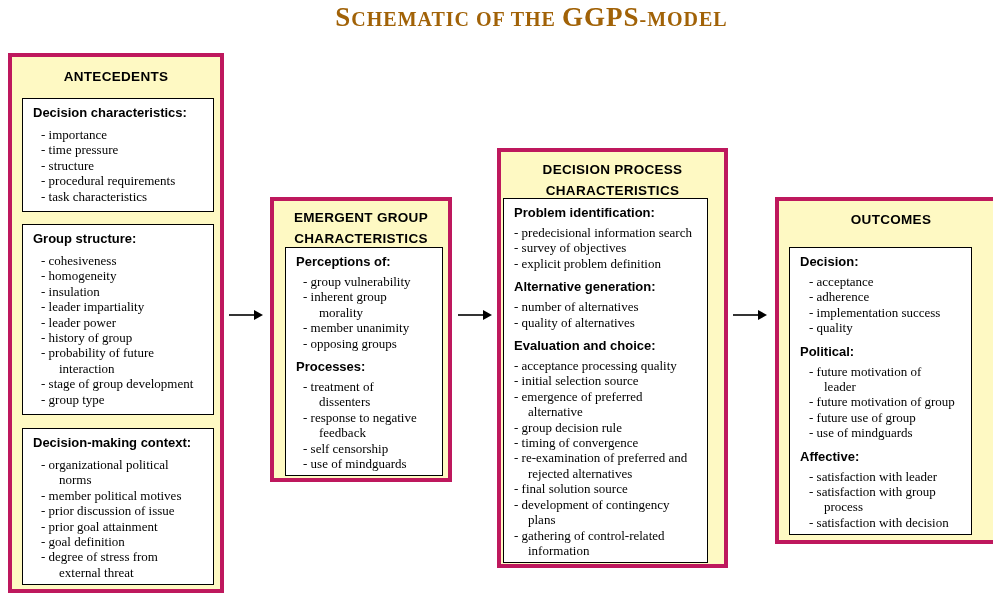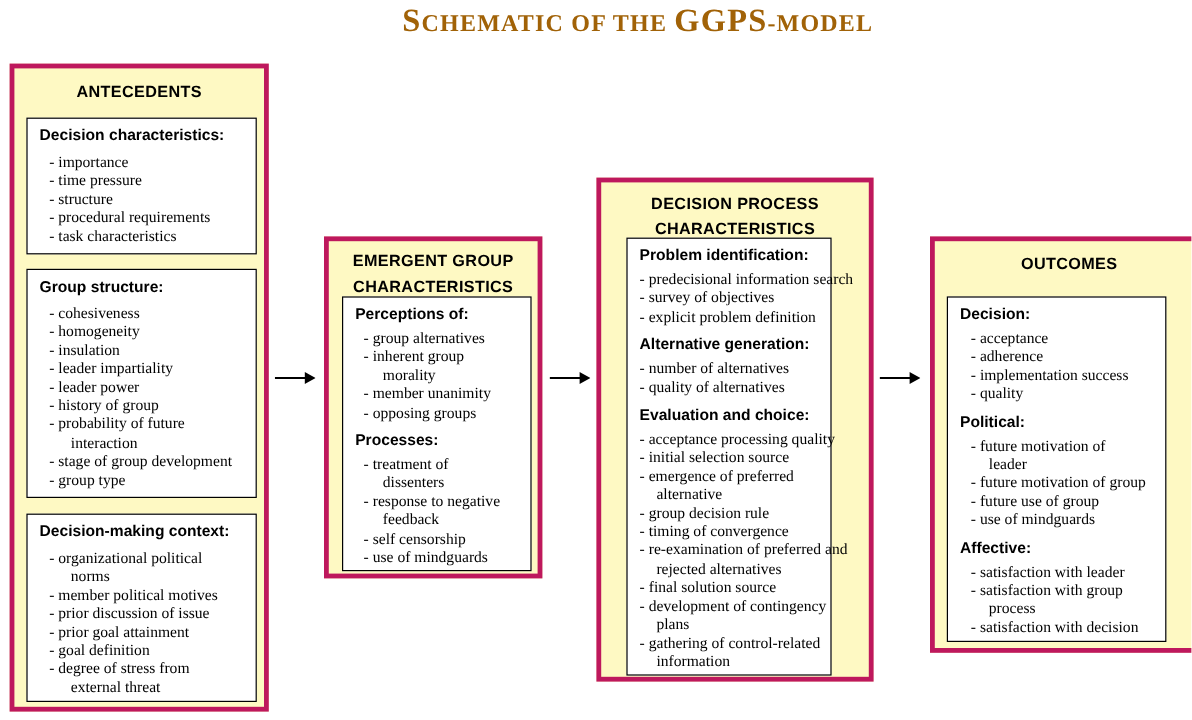--- a/index.html
+++ b/index.html
@@ -139,21 +139,21 @@
 
   <div class="box" style="left:270px; top:197px; width:182px; min-height:285px;">
     <div class="box-header" style="padding-top:6px;">
       <div>EMERGENT GROUP</div>
       <div>CHARACTERISTICS</div>
     </div>
     <div class="subbox" style="left:11px; top:46px; width:158px; min-height:227px;">
       <div class="sec">
         <div class="sec-heading">Perceptions of:</div>
         <div class="items indent-b">
-            <div class="item">- group alternatives</div>
+            <div class="item">- group vulnerability</div>
             <div class="item">- inherent group
 morality</div>
             <div class="item">- member unanimity</div>
             <div class="item">- opposing groups</div>
           </div>
       </div>
       <div class="sec">
         <div class="sec-heading">Processes:</div>
         <div class="items indent-b">
             <div class="item">- treatment of
@@ -172,21 +172,21 @@
         <line x1="0" y1="7" x2="27" y2="7" stroke="#000" stroke-width="1.6"></line>
         <path d="M25 2 L34 7 L25 12 Z" fill="#000"></path>
       </svg>
   </div>
 
   <div class="box" style="left:497px; top:148px; width:231px; min-height:420px;">
     <div class="box-header" style="padding-top:7px;">
       <div>DECISION PROCESS</div>
       <div>CHARACTERISTICS</div>
     </div>
-    <div class="subbox" style="left:21px; top:46px; width:171px; min-height:362px; padding-right:2px;">
+    <div class="subbox" style="left:2px; top:46px; width:205px; min-height:362px; padding-right:2px;">
       <div class="sec">
         <div class="sec-heading">Problem identification:</div>
         <div class="items indent-c">
             <div class="item">- predecisional information search</div>
             <div class="item">- survey of objectives</div>
             <div class="item">- explicit problem definition</div>
           </div>
       </div>
       <div class="sec">
         <div class="sec-heading">Alternative generation:</div>

